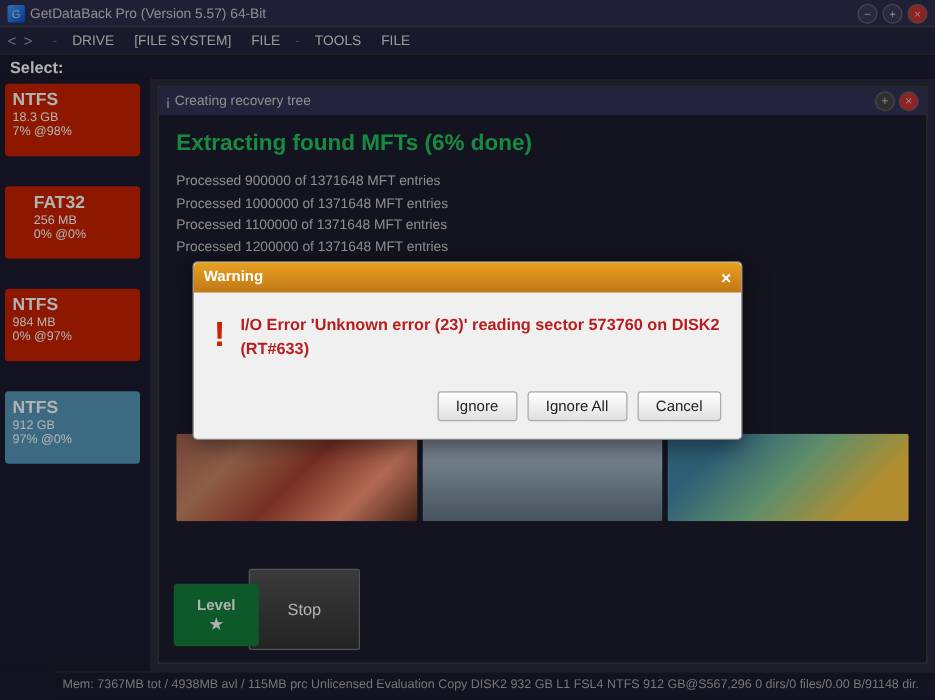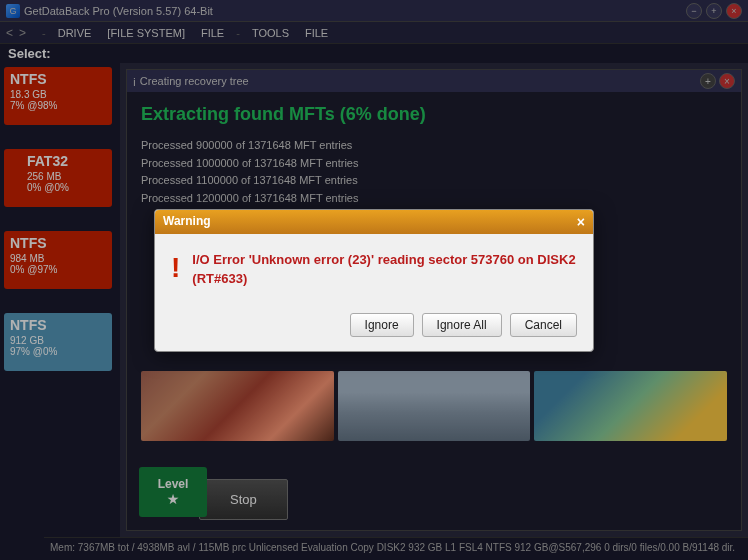--- a/index.html
+++ b/index.html
@@ -266,21 +266,21 @@
       width: 12px;
       height: 12px;
       background: #333;
       border: 1px solid #888;
       display: inline-block;
     }
     .stop-btn {
       background: linear-gradient(180deg, #555555, #333333);
       border: 1px solid #777;
       color: #ffffff;
-      padding: 12px 30px;
+      padding: 24px 30px;
       font-size: 13px;
       cursor: pointer;
       border-radius: 2px;
       margin-top: 28px;
     }
 
     
     .status-bar {
       background: #1a1a2e;
       height: 20px;

